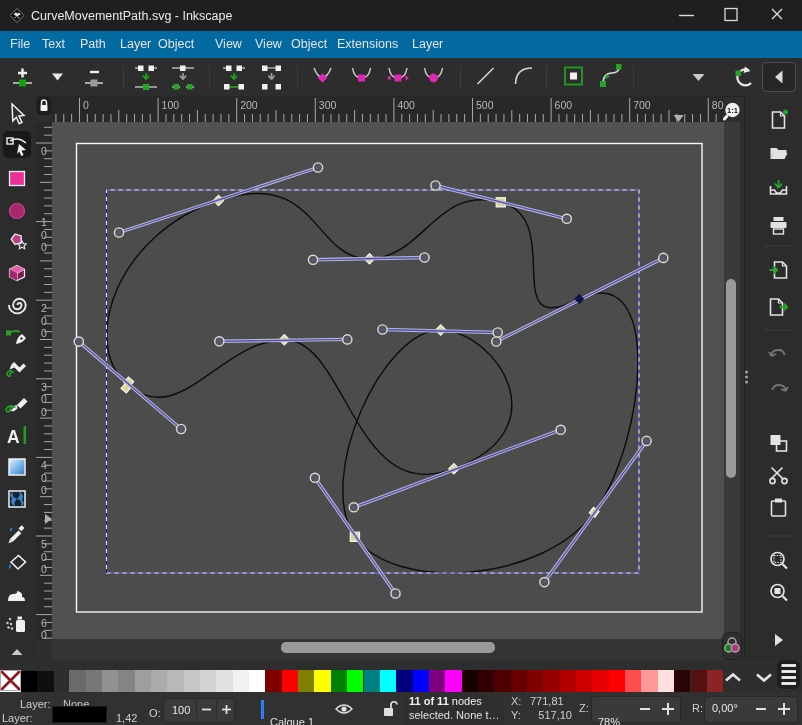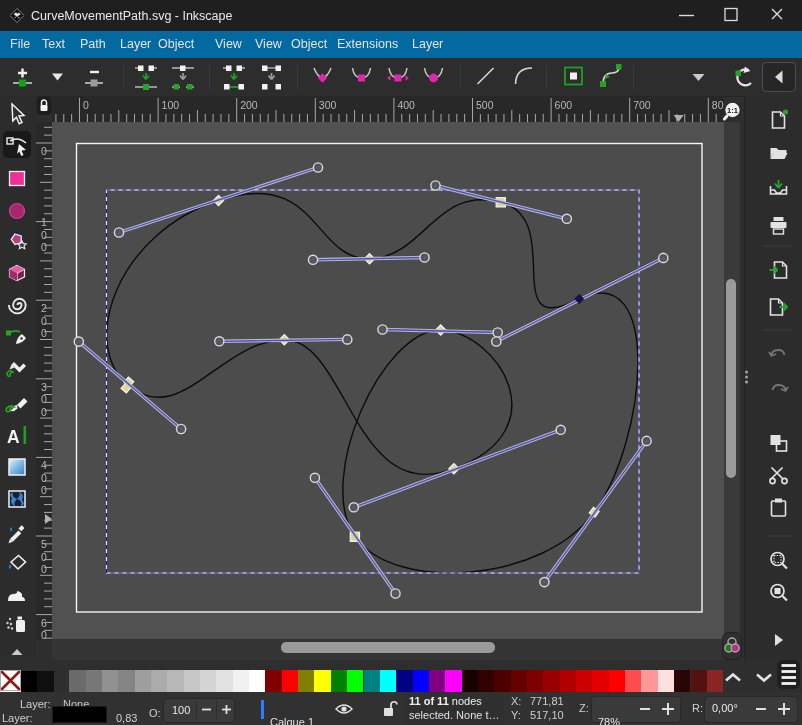--- a/index.html
+++ b/index.html
@@ -602,21 +602,21 @@
         <line x1="61.5" y1="23.5" x2="76" y2="23.5"></line>
       </g>
 </svg>
   </div>
 
 <div class="abs" id="statusbar">
     <div class="abs" style="left:20px;top:6px;color:#cfcfcf">Layer:</div>
     <div class="abs" style="left:63px;top:6px;color:#c3c3c3;">None</div>
     <div class="abs" style="left:2px;top:20px;color:#cfcfcf">Layer:</div>
     <div class="abs" style="left:52px;top:14px;width:53px;height:15px;background:#000;border:1px solid #1a1a1a"></div>
-    <div class="abs" style="left:116px;top:20px;color:#cfcfcf">0,83</div>
+    <div class="abs" style="left:116px;top:20px;color:#cfcfcf">1,42</div>
     <div class="abs" style="left:149px;top:15px;color:#cfcfcf">O:</div>
     <div class="abs" style="left:163px;top:6px;width:70px;height:23px;background:#3a3a3a;border:1px solid #282828;border-radius:4px"></div>
     <div class="abs" style="left:172px;top:12px;color:#e8e8e8">100</div>
     <svg class="abs" style="left:196px;top:6px" width="40" height="23">
 <line x1="0.5" y1="2" x2="0.5" y2="21" stroke="#2c2c2c" stroke-width="1"></line>
 <line x1="20.5" y1="2" x2="20.5" y2="21" stroke="#2c2c2c" stroke-width="1"></line>
 <line x1="6" y1="11.5" x2="15" y2="11.5" stroke="#e0e0e0" stroke-width="1.8"></line>
 <line x1="26" y1="11.5" x2="35" y2="11.5" stroke="#e0e0e0" stroke-width="1.8"></line>
 <line x1="30.5" y1="7" x2="30.5" y2="16" stroke="#e0e0e0" stroke-width="1.8"></line>
     </svg>
@@ -629,21 +629,21 @@
     <svg class="abs" style="left:380px;top:7px" width="18" height="20" viewBox="0 0 18 20">
 <rect x="4" y="9" width="9" height="8" rx="1" fill="#e0e0e0"></rect>
       <path d="M11 9 V6 a3 3 0 0 1 6 -0.5" stroke="#e0e0e0" stroke-width="1.7" fill="none"></path>
     </svg>
     <div class="abs" style="left:404px;top:0;width:100px;height:33px;background:#2f2f2f"></div>
     <div class="abs" style="left:409px;top:3px;color:#f0f0f0"><b>11 of 11</b> nodes</div>
     <div class="abs" style="left:409px;top:17px;color:#e0e0e0">selected. None t…</div>
     <div class="abs" style="left:511px;top:3px;color:#cfcfcf">X:</div>
     <div class="abs" style="left:530px;top:3px;width:42px;text-align:left;color:#cfcfcf">771,81</div>
     <div class="abs" style="left:511px;top:17px;color:#cfcfcf">Y:</div>
-    <div class="abs" style="left:530px;top:17px;width:42px;text-align:left;color:#cfcfcf">517,10</div>
+    <div class="abs" style="left:530px;top:17px;width:42px;text-align:right;color:#cfcfcf">517,10</div>
     <div class="abs" style="left:579px;top:10px;color:#cfcfcf">Z:</div>
     <div class="abs" style="left:591px;top:4px;width:88px;height:25px;background:#3a3a3a;border:1px solid #282828;border-radius:4px"></div>
     <div class="abs" style="left:598px;top:24px;color:#e8e8e8">78%</div>
     <svg class="abs" style="left:634px;top:4px" width="46" height="25">
       <line x1="6" y1="13" x2="16" y2="13" stroke="#e0e0e0" stroke-width="2"></line>
       <line x1="28" y1="13" x2="40" y2="13" stroke="#e0e0e0" stroke-width="2"></line>
       <line x1="34" y1="7" x2="34" y2="19" stroke="#e0e0e0" stroke-width="2"></line>
     </svg>
     <div class="abs" style="left:692px;top:10px;color:#cfcfcf">R:</div>
     <div class="abs" style="left:704px;top:4px;width:92px;height:25px;background:#3a3a3a;border:1px solid #282828;border-radius:4px"></div>

